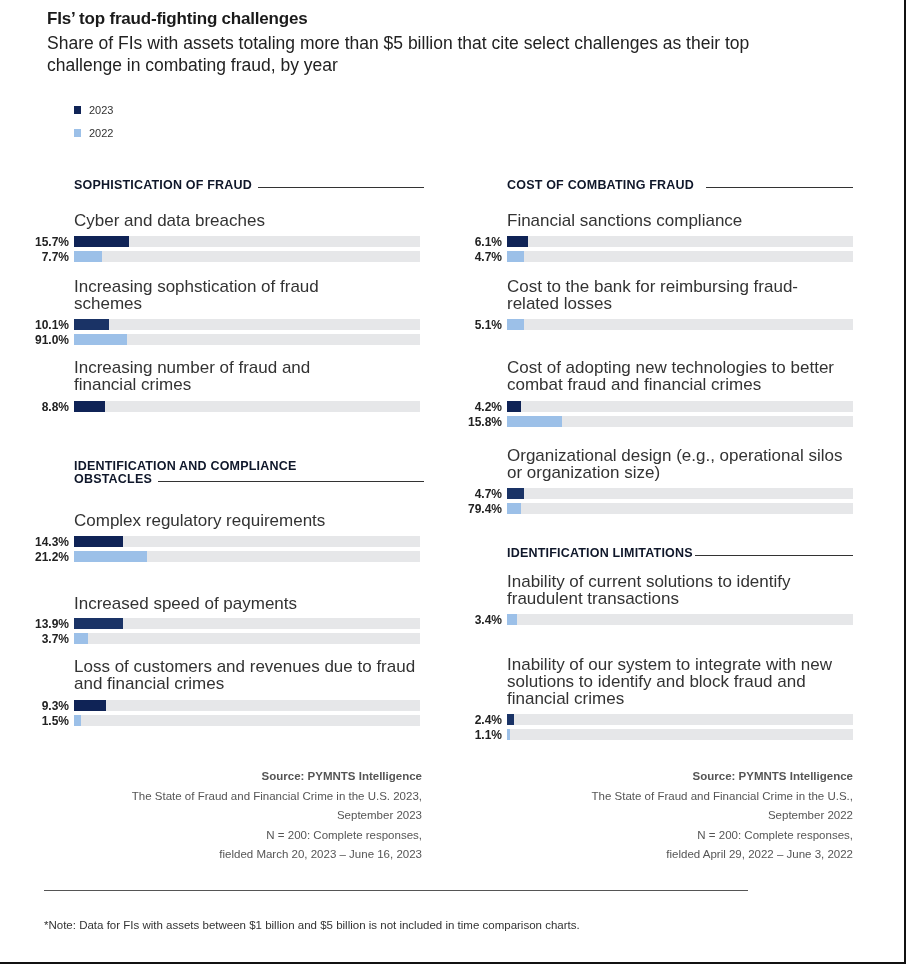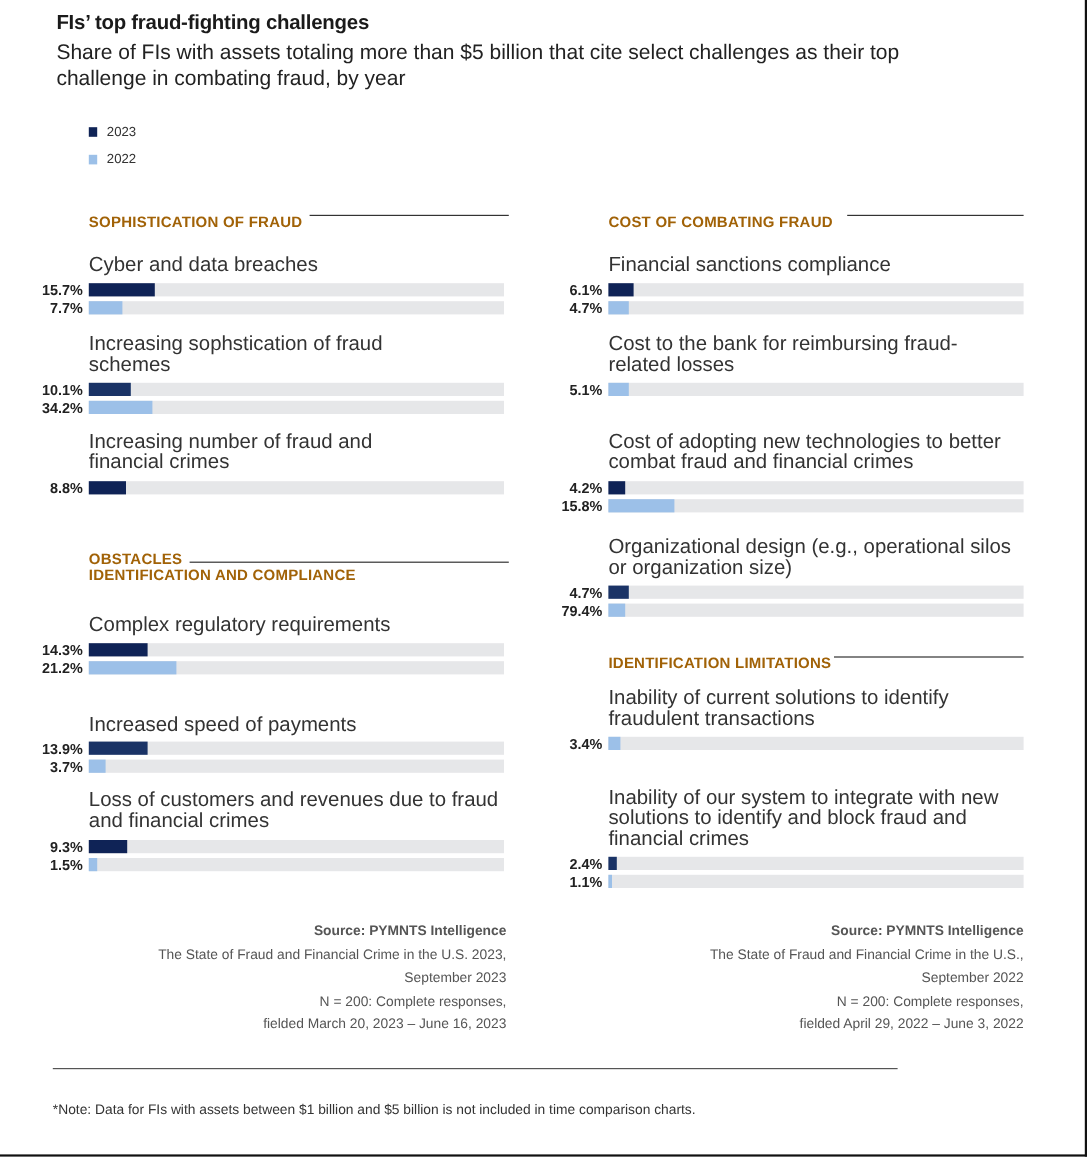--- a/index.html
+++ b/index.html
@@ -4,21 +4,21 @@
 <style>
   * { box-sizing: border-box; margin: 0; padding: 0; }
   body { width: 906px; height: 964px; background: #ffffff; font-family: "Liberation Sans", sans-serif; color: #222; position: relative; overflow: hidden; }
   .frame { position: absolute; left: 0; top: 0; width: 906px; height: 964px; border-right: 2px solid #111; border-bottom: 2px solid #111; }
   .title { position: absolute; left: 47px; top: 9px; font-size: 17px; font-weight: bold; color: #1a1a1a; letter-spacing: -0.2px; }
   .subtitle { position: absolute; left: 47px; top: 32px; width: 760px; font-size: 17.5px; line-height: 22px; color: #222; }
   .legend { position: absolute; left: 74px; top: 104px; font-size: 11px; color: #333; }
   .legend-item { display: flex; align-items: center; height: 12px; margin-bottom: 11px; }
   .swatch { width: 7px; height: 8px; margin-right: 8px; }
   .col { position: absolute; width: 350px; }
-  .section-head { display: flex; align-items: flex-start; font-size: 12.5px; font-weight: bold; color: #a16207; letter-spacing: 0.2px; line-height: 13px; }
+  .section-head { display: flex; align-items: flex-end; font-size: 12.5px; font-weight: bold; color: #0f172a; letter-spacing: 0.2px; line-height: 13px; }
   .section-head .rule { flex: 1; border-bottom: 1.5px solid #333; margin-left: 6px; margin-bottom: 4px; }
   .cat-label { font-size: 17px; line-height: 17px; color: #333; padding-left: 0; margin-bottom: 4px; }
   .bar-row { position: relative; height: 11px; margin-bottom: 4px; }
   .bar-row .val { position: absolute; right: 100%; margin-right: 5px; top: -1px; font-size: 12px; font-weight: bold; color: #222; white-space: nowrap; }
   .track { position: absolute; left: 0; top: 0; height: 11px; width: 346px; background: #e6e7e9; }
   .fill { position: absolute; left: 0; top: 0; height: 11px; }
   .source { position: absolute; width: 420px; text-align: right; font-size: 11.5px; line-height: 19.5px; color: #555; }
   .source .src-title { font-weight: bold; color: #555; }
   .divider { position: absolute; left: 44px; top: 890px; width: 704px; border-top: 1.5px solid #555; }
   .note { position: absolute; left: 44px; top: 919px; font-size: 11.5px; color: #333; }
@@ -68,44 +68,44 @@
 <div class="col" style="left:74px; top:278px; width:260px;">
   <div class="cat-label">Increasing sophstication of fraud schemes</div>
 </div>
 <div class="col" style="left:74px; top:319px;">
   <div class="bar-row">
       <span class="val">10.1%</span>
       <div class="track"></div>
       <div class="fill" style="width:35px;background:#1a3366"></div>
     </div>
   <div class="bar-row">
-      <span class="val">34.2%</span>
+      <span class="val">91.0%</span>
       <div class="track"></div>
       <div class="fill" style="width:53px;background:#9cc0e8"></div>
     </div>
 </div>
 
 <div class="col" style="left:74px; top:359px; width:300px;">
   <div class="cat-label">Increasing number of fraud and financial crimes</div>
 </div>
 <div class="col" style="left:74px; top:401px;">
   <div class="bar-row">
       <span class="val">8.8%</span>
       <div class="track"></div>
       <div class="fill" style="width:31px;background:#0f2356"></div>
     </div>
 </div>
 
 <div class="col" style="left:74px; top:460px;">
   <div class="section-head" style="display:block">
+    <div>IDENTIFICATION AND COMPLIANCE</div>
     <div style="display:flex;align-items:flex-end;">
       <span>OBSTACLES</span>
         <span class="rule"></span>
     </div>
-    <div>IDENTIFICATION AND COMPLIANCE</div>
   </div>
 </div>
 
 <div class="col" style="left:74px; top:512px;">
   <div class="cat-label">Complex regulatory requirements</div>
 </div>
 <div class="col" style="left:74px; top:536px;">
   <div class="bar-row">
       <span class="val">14.3%</span>
       <div class="track"></div>

